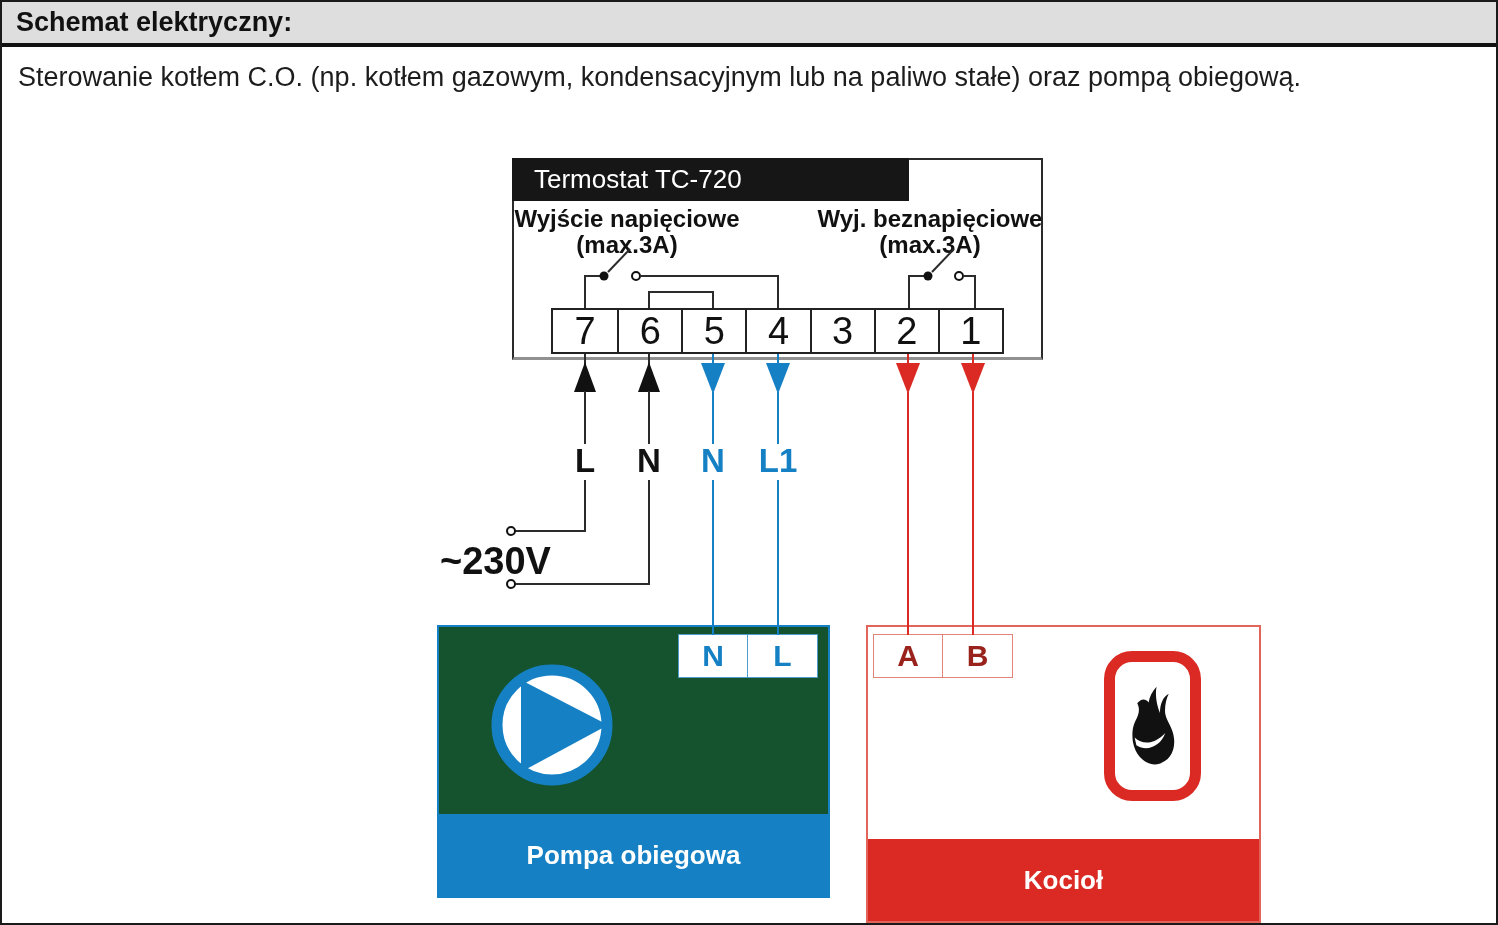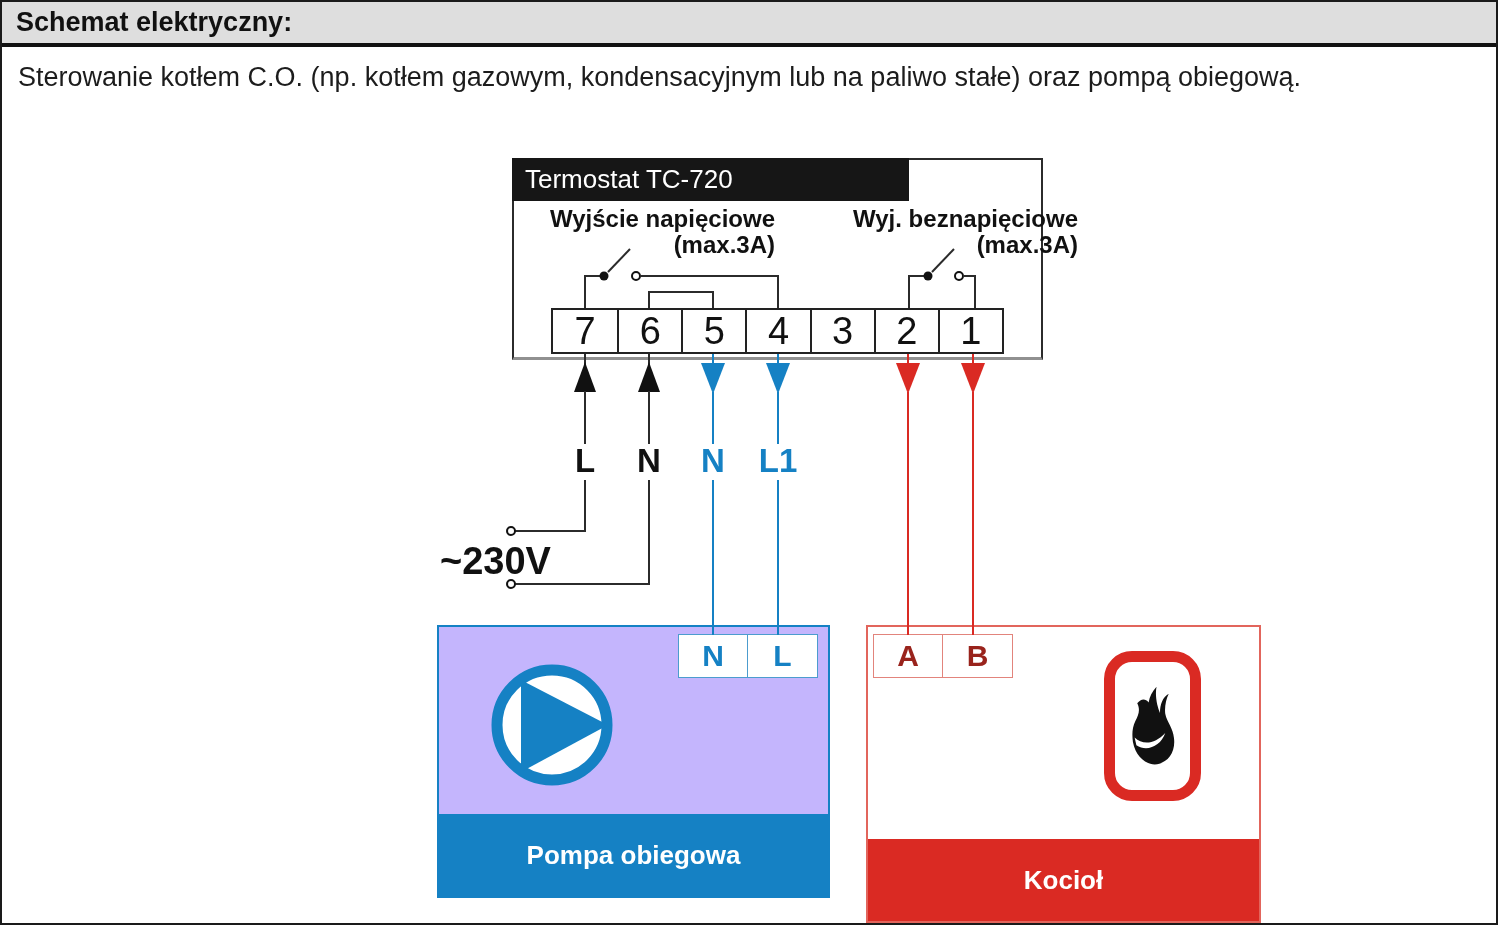--- a/index.html
+++ b/index.html
@@ -11,42 +11,42 @@
   
   #titlebar{left:0;top:0;right:0;height:41px;background:var(--header-bg);
             border-bottom:4px solid #111;}
   #titlebar .t{font-size:27px;font-weight:bold;color:#111;line-height:41px;padding-left:14px;}
   #descr{left:16px;top:60px;font-size:27px;color:#1c1c1c;white-space:nowrap;}
 
   
   #tbox{left:510px;top:156px;width:531px;height:202px;box-sizing:border-box;
         border:2px solid #2b2b2b;border-bottom:3px solid var(--divider-gray);}
   #thead{left:510px;top:156px;width:397px;height:43px;background:#161616;}
-  #thead .t{color:#fff;font-size:26px;line-height:43px;padding-left:13px;border-radius:9px;}
-  .tlabel{top:204px;width:230px;text-align:right;font-size:24px;font-weight:bold;
-          color:#111;line-height:26px;padding-left:33px;}
+  #thead .t{color:#fff;font-size:26px;line-height:43px;padding-left:22px;border-radius:9px;}
+  .tlabel{top:204px;width:230px;text-align:center;font-size:24px;font-weight:bold;
+          color:#111;line-height:26px;}
   #tlabel-left{left:510px;}
   #tlabel-right{left:813px;}
 
   
   #strip{left:549px;top:306px;width:453px;height:46px;box-sizing:border-box;
          border:2px solid #222;display:grid;grid-template-columns:repeat(7,1fr);background:#fff;}
   #strip .cell{border-left:2px solid #222;display:flex;align-items:center;justify-content:center;
                font-size:38px;color:#111;}
   #strip .cell:first-child{border-left:none;}
 
   
   .wlabel{top:440px;width:70px;text-align:center;font-size:33px;font-weight:bold;}
   .wlabel.black{color:#111;}
   .wlabel.blue{color:var(--blue);}
   #mains{left:438px;top:538px;font-size:38px;font-weight:bold;color:#111;}
 
   
   #pumpbox{left:435px;top:623px;width:393px;height:273px;box-sizing:border-box;
-           border:2px solid var(--blue);background:#c4b5fd;}
+           border:2px solid var(--blue);background:#14532d;}
   #pump-terms{left:676px;top:632px;height:44px;display:flex;}
   #pump-terms .cell{width:70px;box-sizing:border-box;border:1px solid #4c9cce;
                     display:flex;align-items:center;justify-content:center;
                     font-size:30px;font-weight:bold;color:var(--blue);background:#fff;}
   #pump-terms .cell + .cell{border-left:none;}
   #boiler-terms{left:871px;top:632px;height:44px;display:flex;}
   #boiler-terms .cell{width:70px;box-sizing:border-box;border:1px solid var(--light-red-border);
                       display:flex;align-items:center;justify-content:center;
                       font-size:30px;font-weight:bold;color:var(--dark-red);background:#fff;}
   #boiler-terms .cell + .cell{border-left:none;}

